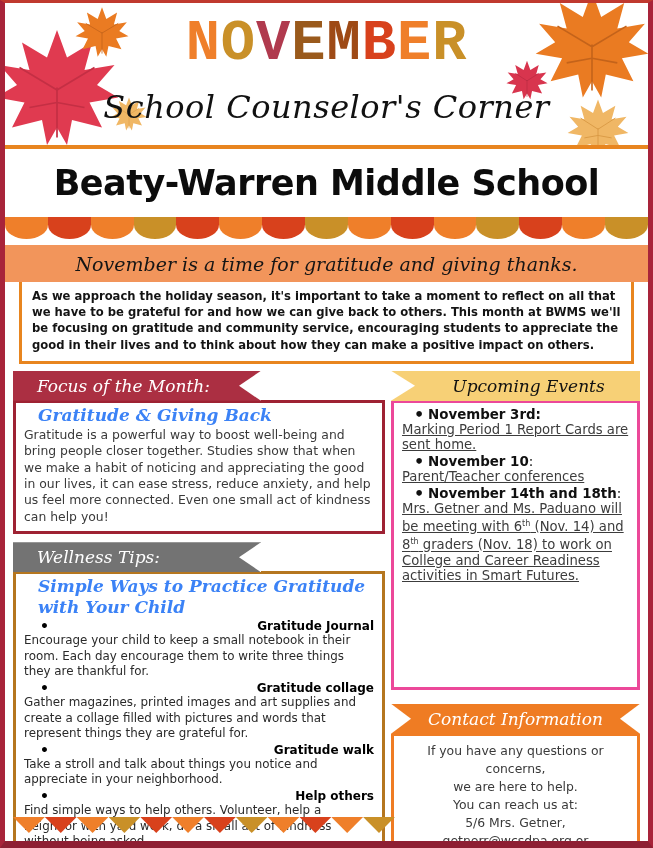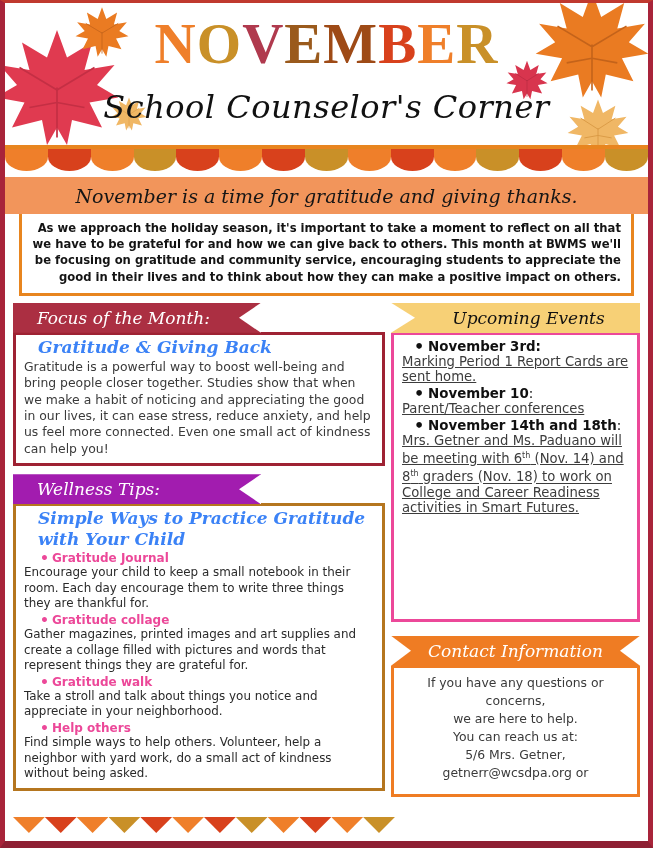--- a/index.html
+++ b/index.html
@@ -24,21 +24,21 @@
   .header {
     position: relative;
     height: 142px;
     background: #ffffff;
     overflow: hidden;
   }
   .title-november {
     position: absolute;
     left: 0; right: 0; top: 6px;
     text-align: center;
-    font-family: Liberation Serif, serif;
+    font-family: Liberation Mono, monospace;
     font-weight: bold;
     font-size: 57px;
     letter-spacing: 1px;
     line-height: 70px;
     z-index: 4;
   }
   .title-november span { display: inline-block; }
   .subtitle-script {
     position: absolute;
     left: 0; right: 0; top: 85px;
@@ -92,21 +92,21 @@
     font-family: "DejaVu Serif", serif;
     font-style: italic;
     font-size: 19px;
     color: #151515;
   }
   .grat-body {
     margin: 0 14px;
     border: 3px solid #e8851f;
     border-top: none;
     padding: 6px 10px 8px 10px;
-    text-align: right;
+    text-align: left;
     font-family: "DejaVu Sans", sans-serif;
     font-weight: bold;
     font-size: 11.6px;
     line-height: 16.2px;
     color: #141414;
   }
 
   
   .cols { display: flex; gap: 0; padding: 7px 8px 0 8px; }
   .col-left { width: 382px; }
@@ -129,21 +129,21 @@
     clip-path: polygon(0 0, 100% 0, 100% 100%, 0 100%);
   }
   .ribbon-left::after {
     content: "";
     position: absolute; right: 0; top: 0;
     width: 22px; height: 100%;
     background: #ffffff;
     clip-path: polygon(100% 0, 100% 100%, 0 50%);
   }
   .ribbon-red { background: #ab2f42; }
-  .ribbon-gold { background: #a21caf; }
+  .ribbon-gold { background: #737373; }
 
   .ribbon-right {           
     width: 249px;
     justify-content: center;
     padding-left: 26px;
     color: #101010;
   }
   .ribbon-right::before {
     content: "";
     position: absolute; left: 0; top: 0;
@@ -198,25 +198,26 @@
   }
   .body-txt {
     font-size: 12.4px;
     line-height: 16.4px;
     color: #3a3a3a;
   }
   .tips-body { font-size: 11.9px; line-height: 15.6px; }
   ul.tips { list-style: none; margin: 0; padding: 0; }
   ul.tips li.bullet {
     font-weight: bold;
-    color: #ec4899;
+    color: #000000;
     font-size: 12px;
     padding-left: 28px;
     position: relative;
     margin-top: 1px;
+    text-align: right;
   }
   ul.tips li.bullet::before {
     content: "\2022";
     position: absolute; left: 16px; top: -1px;
     font-size: 14px;
   }
 
   
   .ev-list { list-style: none; margin: 0; padding: 0; }
   .ev-head {
@@ -284,20 +285,23 @@
     </svg>
 
     <div class="title-november">
       <span id="title-letters"><span style="color: rgb(239, 127, 42);">N</span><span style="color: rgb(201, 144, 40);">O</span><span style="color: rgb(176, 58, 78);">V</span><span style="color: rgb(154, 90, 28);">E</span><span style="color: rgb(158, 74, 22);">M</span><span style="color: rgb(216, 65, 28);">B</span><span style="color: rgb(239, 127, 42);">E</span><span style="color: rgb(201, 144, 40);">R</span></span>
     </div>
     <div class="subtitle-script">School Counselor's Corner</div>
   </div>
 
   <div class="hr-orange"></div>
 
+  <div class="school-bar">
+    <div class="school-name">Beaty-Warren Middle School</div>
+  </div>
 
   <div class="scallop-wrap">
     <div class="scallop" id="scallop-row">
         <i style="background: rgb(239, 127, 42);"></i>
         <i style="background: rgb(216, 65, 28);"></i>
         <i style="background: rgb(239, 127, 42);"></i>
         <i style="background: rgb(201, 144, 40);"></i>
         <i style="background: rgb(216, 65, 28);"></i>
         <i style="background: rgb(239, 127, 42);"></i>
         <i style="background: rgb(216, 65, 28);"></i>

